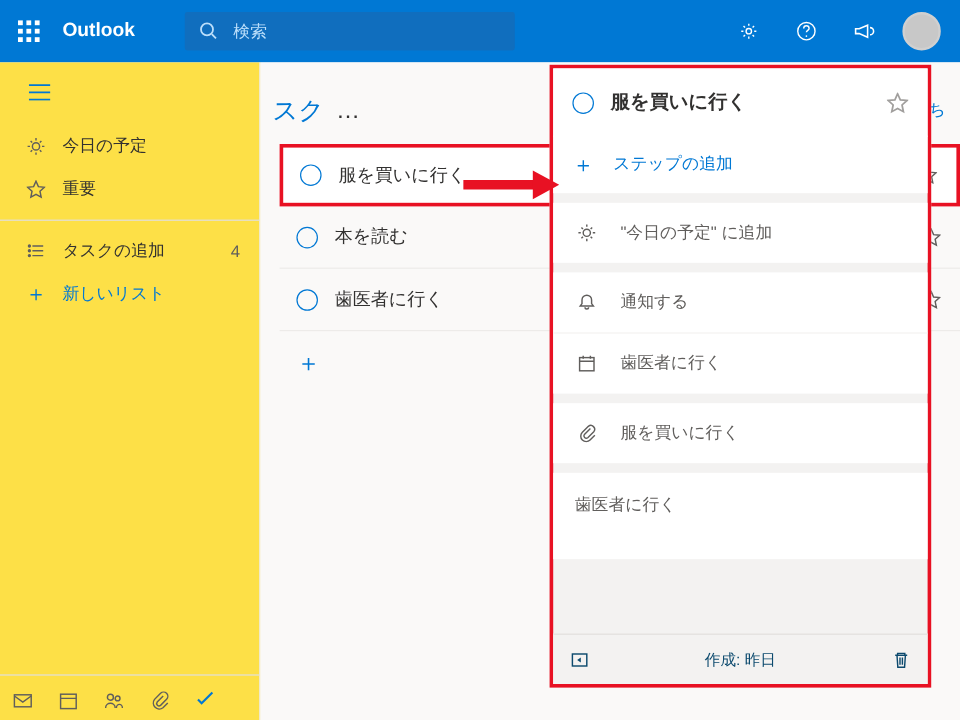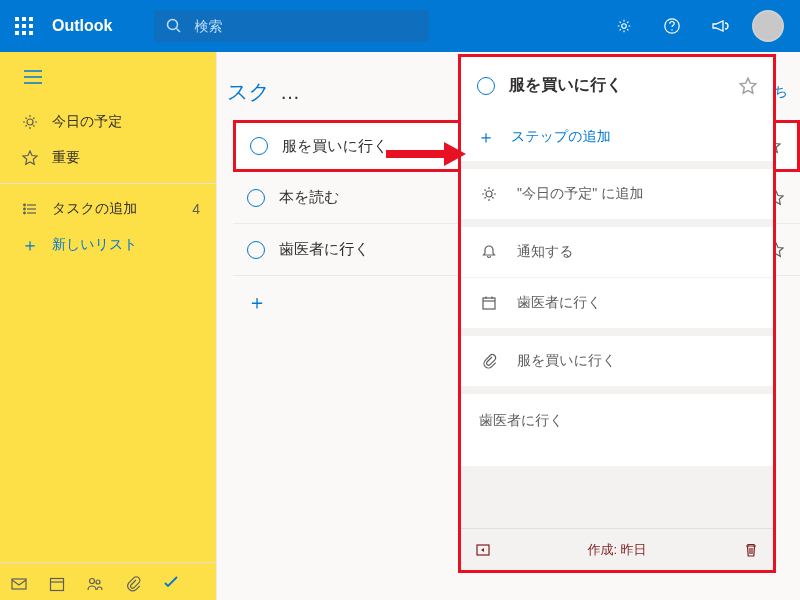--- a/index.html
+++ b/index.html
@@ -59,21 +59,21 @@
     .detail-header .circle { margin: 0 14px 0 0; }
     .detail-title { font-size: 16px; font-weight: 600; color: #323130; flex: 1; }
     .detail-star { color: #a19f9d; cursor: pointer; }
     .detail-step { background: #fff; padding: 12px 16px; display: flex; align-items: center; color: #0078d4; font-size: 14px; margin-top: -1px; cursor: pointer; }
     .detail-step .plus { font-size: 18px; margin-right: 16px; }
     .detail-section { background: #fff; margin-top: 8px; }
     .detail-row { display: flex; align-items: center; padding: 16px 18px; border-bottom: 1px solid #f3f2f1; color: #605e5c; font-size: 14px; cursor: pointer; }
     .detail-row .row-icon { width: 20px; margin-right: 18px; display: flex; align-items: center; justify-content: center; }
     .detail-row:last-child { border-bottom: none; }
     .note-box { background: #fff; margin-top: 8px; padding: 18px; color: #605e5c; font-size: 14px; min-height: 72px; }
-    .detail-footer { margin-top: auto; background: #f3f2f1; border-top: 1px solid #e1dfdd; height: 42px; display: flex; align-items: center; padding: 0 14px; color: #7f1d1d; font-size: 13px; }
+    .detail-footer { margin-top: auto; background: #f3f2f1; border-top: 1px solid #e1dfdd; height: 42px; display: flex; align-items: center; padding: 0 14px; color: #0c4a6e; font-size: 13px; }
     .detail-footer .created { flex: 1; text-align: center; }
     .df-icon { cursor: pointer; }
     
     .arrow { position: absolute; left: 386px; top: 138px; width: 80px; height: 32px; pointer-events: none; }
     
     svg { display: block; }
   </style>
 </head>
 <body>
 

